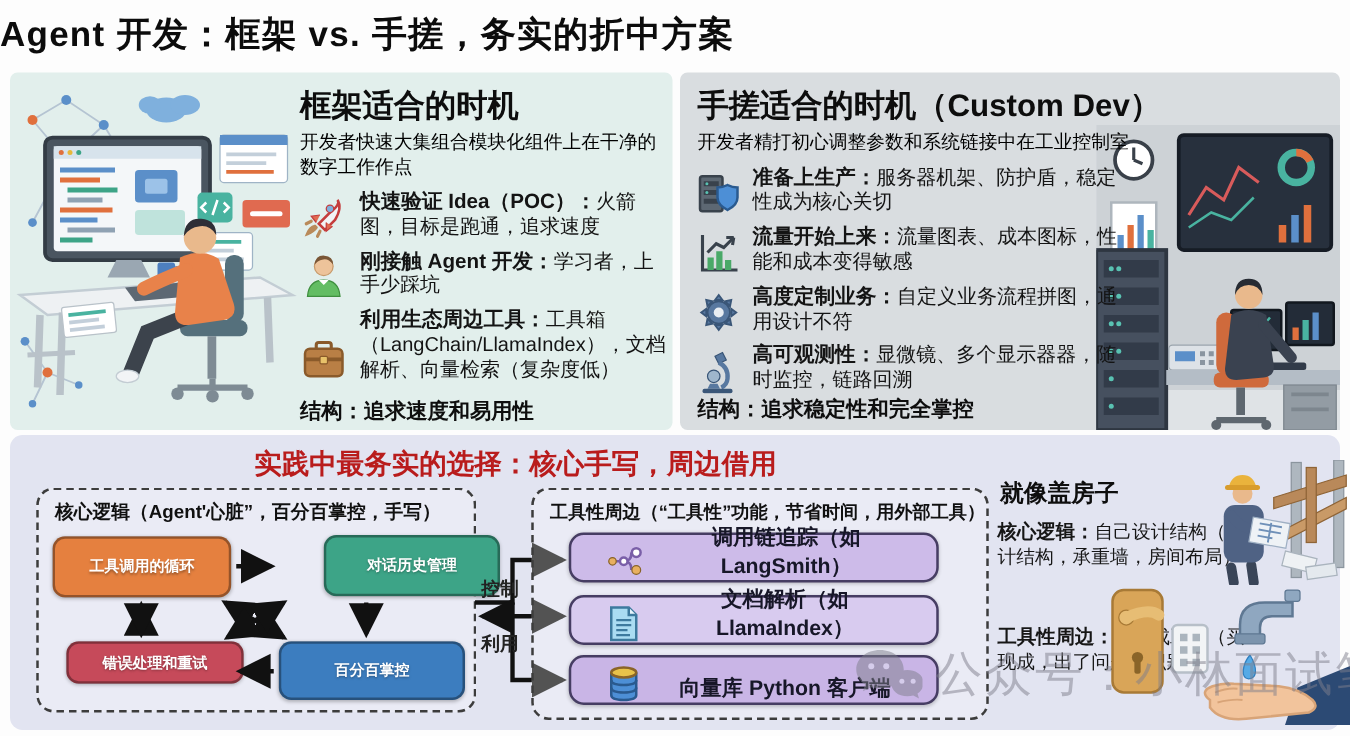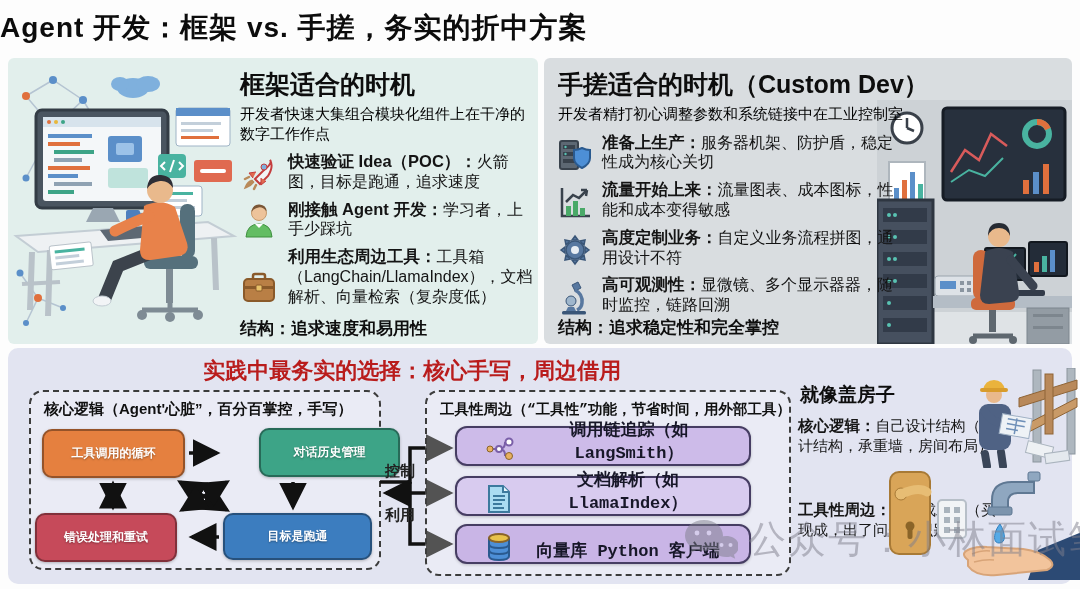--- a/index.html
+++ b/index.html
@@ -32,31 +32,31 @@
   .panel-left  .panel-footer { left:232px; top:256px; }
   .panel-right .panel-footer { left:14px;  top:258px; }
   
   .bottom-panel {
     position:absolute; left:8px; top:348px; width:1064px; height:236px;
     background:#e2e4f1; border-radius:10px;
   }
   .bottom-title { position:absolute; top:8px; left:0; width:76%; text-align:center; font-size:22px; font-weight:bold; color:#b91c1c; }
   .dashed-box { position:absolute; border:2.5px dashed #3c3c3c; border-radius:14px; background:rgba(255,255,255,0.28); }
   .core-box  { left:21px;  top:42px; width:352px; height:180px; }
-  .tools-box { left:417px; top:42px; width:366px; height:186px;font-family:Liberation Mono, monospace; }
+  .tools-box { left:417px; top:42px; width:366px; height:186px; }
   .box-heading { position:absolute; top:8px; left:13px; right:6px; font-size:15px; font-weight:bold; color:#101010; white-space:nowrap; }
   .flow-node {
     position:absolute; border:2px solid rgba(0,0,0,0.35); border-radius:10px;
     color:#fff; font-size:12px; font-weight:bold; text-align:center;
     display:flex; align-items:center; justify-content:center;
     text-shadow:0 1px 2px rgba(0,0,0,0.35); box-shadow:0 1px 3px rgba(0,0,0,0.25);
   }
   .node-0 { left:11px;  top:37px;  width:143px; height:49px; }
   .node-1 { left:192px; top:36px;  width:141px; height:49px;margin-left:36px; }
-  .node-2 { left:4px;  top:121px; width:142px; height:49px; }
+  .node-2 { left:22px;  top:121px; width:142px; height:34px; }
   .node-3 { left:192px; top:121px; width:149px; height:47px; }
   .flow-arrows { position:absolute; left:0; top:0; pointer-events:none; }
   .tool-item {
     position:absolute; left:28px; width:296px; height:40px;
     border:2px solid #463d63; border-radius:12px;
     display:flex; align-items:flex-end; padding-left:28px; gap:8px;
     box-shadow:0 1px 3px rgba(0,0,0,0.2);
   }
   .tool-item .tlabel { flex:1; text-align:center; padding-right:14px; font-size:17px; font-weight:bold; color:#171728; }
   .item-0 { top:34px; } .item-1 { top:84px; } .item-2 { top:132px; }
@@ -362,21 +362,21 @@
   </div>
 
   <div class="bottom-panel">
     <div class="bottom-title">实践中最务实的选择：核心手写，周边借用</div>
 
     <div class="dashed-box core-box">
       <div class="box-heading">核心逻辑（Agent'心脏”，百分百掌控，手写）</div>
       <div class="flow-node node-0" style="background-color: rgb(229, 128, 63);">工具调用的循环</div>
       <div class="flow-node node-1" style="background-color: rgb(61, 164, 135);">对话历史管理</div>
       <div class="flow-node node-2" style="background-color: rgb(198, 74, 90);">错误处理和重试</div>
-      <div class="flow-node node-3" style="background-color: rgb(60, 125, 191);">目标是跑通</div>
+      <div class="flow-node node-3" style="background-color: rgb(60, 125, 191);">百分百掌控</div>
       <svg class="flow-arrows" width="352" height="180" viewBox="0 0 352 180">
         <defs>
           <marker id="ah" markerWidth="9" markerHeight="9" refX="7" refY="4" orient="auto">
               <path d="M0,0 L8,4 L0,8 z" fill="#111"></path>
             </marker>
           <marker id="ahr" markerWidth="9" markerHeight="9" refX="7" refY="4" orient="auto-start-reverse">
               <path d="M0,0 L8,4 L0,8 z" fill="#111"></path>
             </marker>
         </defs>
         <g stroke="#111" stroke-width="3.5" fill="none">

